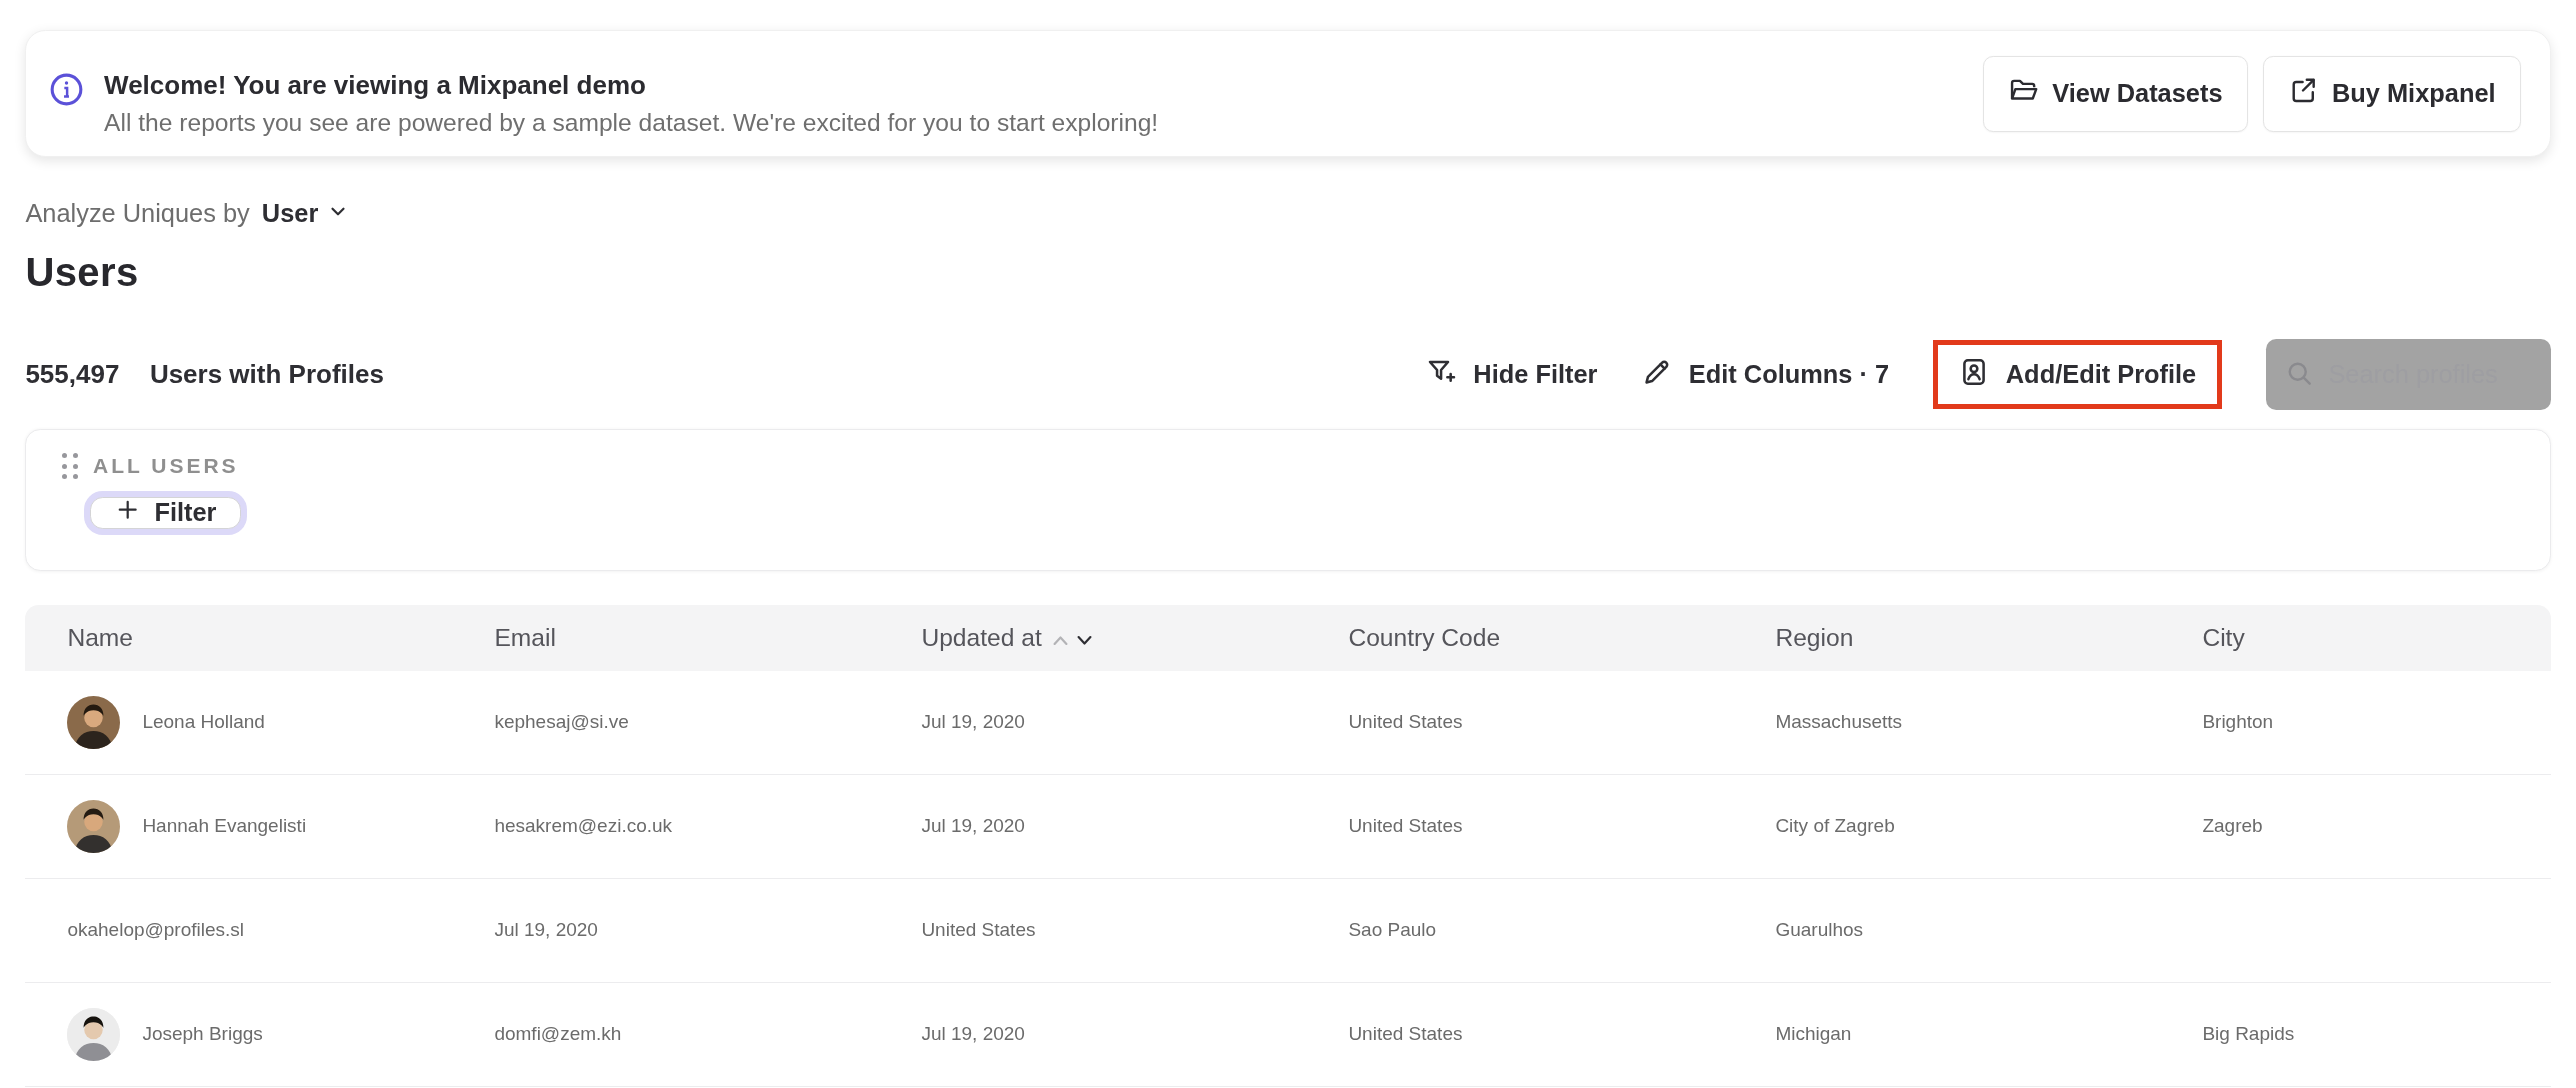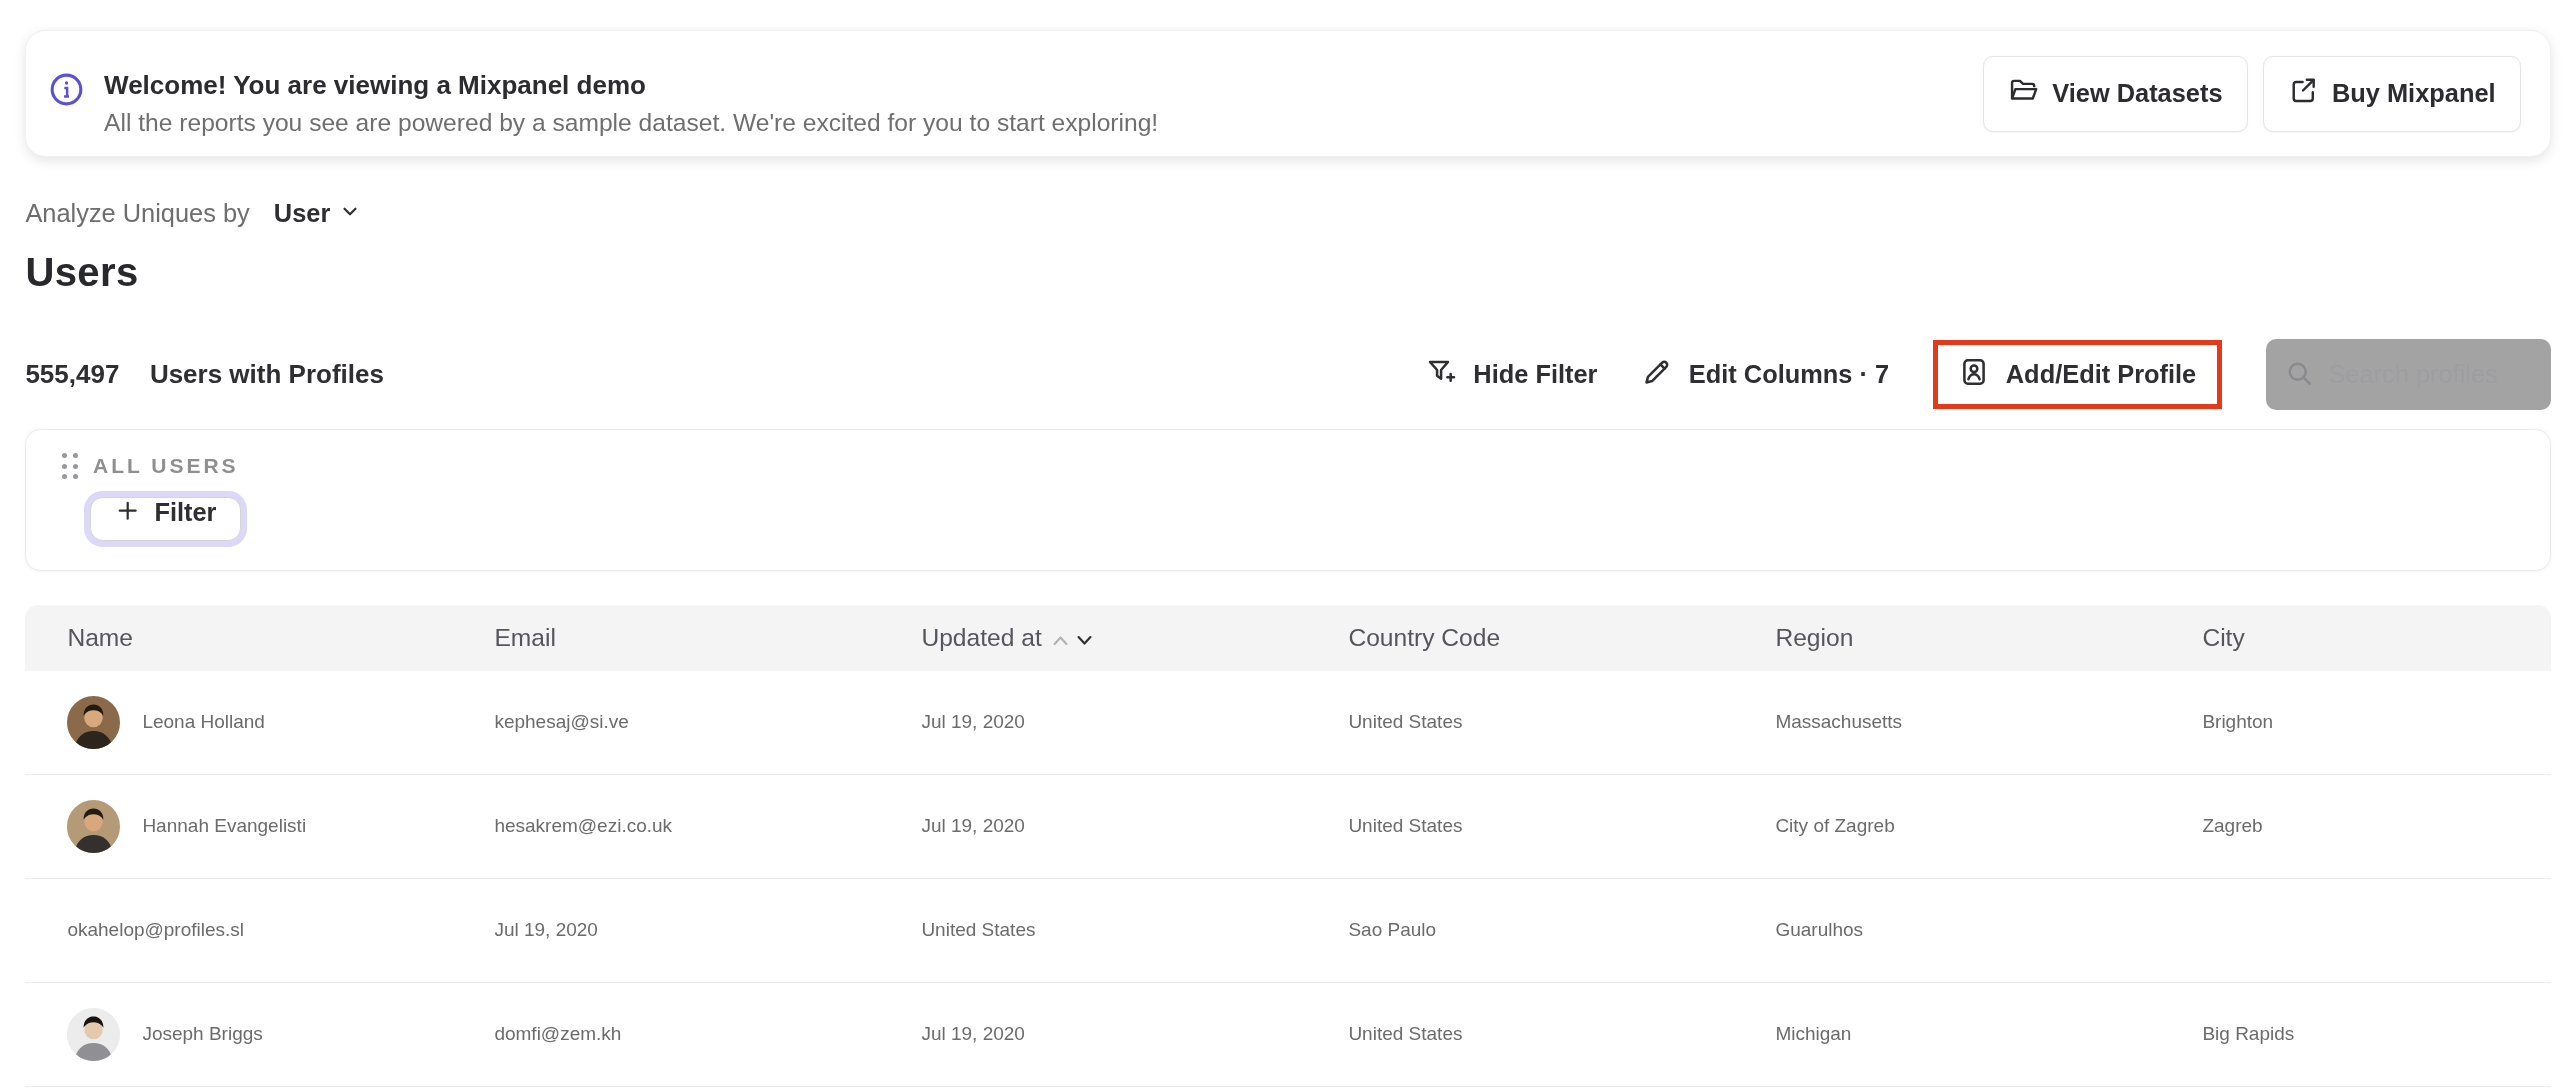--- a/index.html
+++ b/index.html
@@ -34,21 +34,21 @@
   .banner-subtitle{font-size:24.6px;color:#6f6f6f;line-height:34px;margin-top:3.4px;}
   .banner-actions{display:flex;gap:15.3px;align-items:center;}
   .btn{
     display:flex;align-items:center;gap:13.6px;height:76px;padding:0 24px;
     background:#fff;border:1.7px solid #e4e4e4;border-radius:10.2px;
     font-size:25.4px;font-weight:700;color:#2b2b30;cursor:pointer;
     box-shadow:0 0.8px 1.7px rgba(0,0,0,.04);white-space:nowrap;
   }
 
   
-  .analyze-row{margin-top:42px;display:flex;align-items:flex-start;gap:24px;font-size:25.4px;}
+  .analyze-row{margin-top:42px;display:flex;align-items:flex-start;gap:12px;font-size:25.4px;}
   .analyze-label{color:#6d6d6d;}
   .analyze-select{display:flex;align-items:center;gap:8.5px;font-weight:700;color:var(--text-dark);cursor:pointer;}
   .page-title{margin-top:22px;font-size:40px;font-weight:700;color:#28282d;letter-spacing:0.4px;}
 
   
   .stats-toolbar{margin-top:39px;display:flex;align-items:center;height:81px;}
   .stats{display:flex;align-items:center;gap:30.5px;font-size:26px;font-weight:700;color:var(--text-dark);}
   .toolbar{margin-left:auto;display:flex;align-items:center;gap:44px;}
   .tool-item{display:flex;align-items:center;gap:15.3px;font-size:25.4px;font-weight:600;color:var(--text-dark);cursor:pointer;white-space:nowrap;}
   .highlight-box{border:5.1px solid var(--highlight);padding:10.2px 20.4px;display:flex;align-items:center;}
@@ -68,21 +68,21 @@
     box-shadow:0 0.8px 3.4px rgba(0,0,0,.05);padding:22px 0 0 36px;
   }
   .scope-row{display:flex;align-items:center;gap:15.3px;height:29px;}
   .drag-handle{display:grid;grid-template-columns:5.1px 5.1px;grid-template-rows:5.1px 5.1px 5.1px;gap:5.1px;cursor:grab;}
   .drag-handle span{width:5.1px;height:5.1px;border-radius:50%;background:#97979c;}
   .scope-label{font-size:21px;font-weight:600;letter-spacing:3px;color:var(--text-muted);}
   .filter-ring{
     display:inline-flex;margin:10.2px 0 0 22px;border:6px solid var(--ring);border-radius:18.7px;background:var(--ring);
   }
   .filter-btn{
-    display:flex;gap:13.6px;height:44px;padding:0 24px;background:#fff;
+    display:flex;align-items:center;gap:13.6px;height:32px;padding:0 24px;background:#fff;
     border:1.7px solid #d4d4d6;border-radius:12.7px;font-size:25.4px;font-weight:600;color:var(--text-dark);cursor:pointer;
   }
 
   
   .table{margin-top:34px;}
   .grid-cols{
     display:grid;grid-template-columns:427px 427px 427px 427px 427px auto;
     align-items:center;padding-left:42px;
   }
   .thead{

